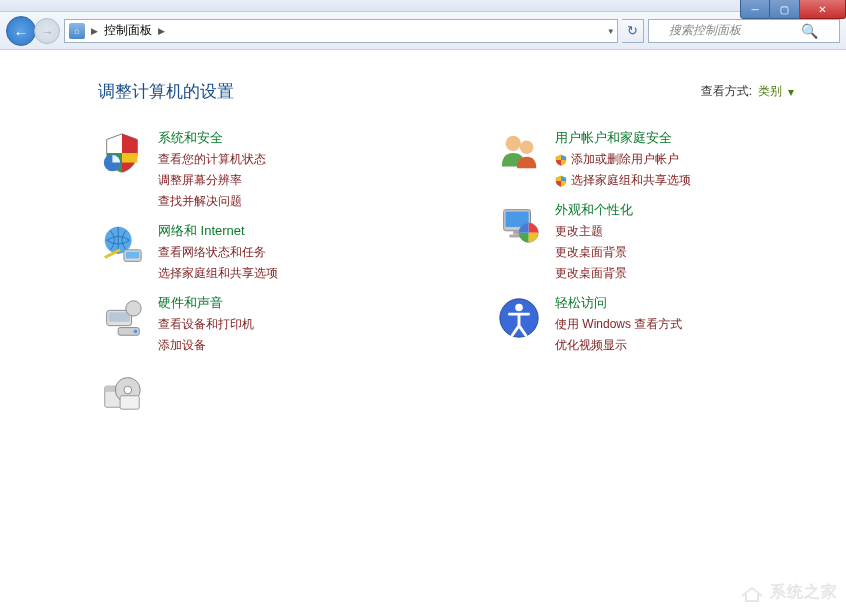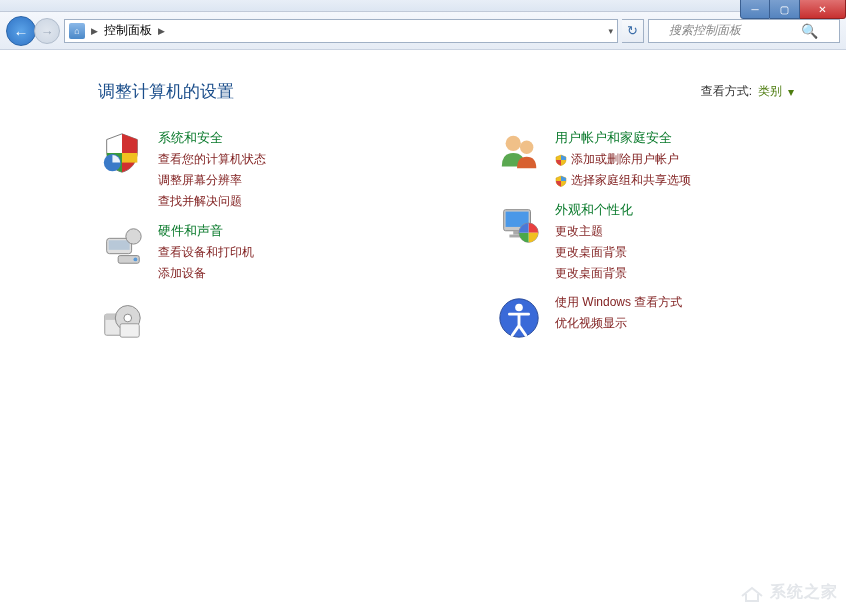--- a/index.html
+++ b/index.html
@@ -108,20 +108,40 @@
               <span>调整屏幕分辨率</span>
             </div>
             <div class="cat-link">
               <span>查找并解决问题</span>
             </div>
           </div>
         </div>
         <div class="cat">
           <div class="cat-icon">
             <svg viewBox="0 0 48 48">
+              <ellipse cx="20" cy="18" rx="14" ry="14" fill="#5aa8e8"></ellipse>
+              <path d="M8 18 Q20 10 32 18 M8 18 Q20 26 32 18 M20 4 V32 M12 8 Q20 18 12 28 M28 8 Q20 18 28 28" stroke="#2a72b8" stroke-width="1" fill="none"></path>
+              <rect x="26" y="28" width="18" height="12" rx="2" fill="#d8d8d8" stroke="#888"></rect>
+              <rect x="28" y="30" width="14" height="7" fill="#6ab8f0"></rect>
+              <path d="M6 36 L22 28" stroke="#e8c030" stroke-width="3"></path>
+            </svg>
+          </div>
+          <div class="cat-body">
+            <div class="cat-title">网络和 Internet</div>
+            <div class="cat-link">
+              <span>查看网络状态和任务</span>
+            </div>
+            <div class="cat-link">
+              <span>选择家庭组和共享选项</span>
+            </div>
+          </div>
+        </div>
+        <div class="cat">
+          <div class="cat-icon">
+            <svg viewBox="0 0 48 48">
               <rect x="8" y="16" width="26" height="16" rx="3" fill="#e0e0e0" stroke="#888"></rect>
               <rect x="10" y="18" width="22" height="10" fill="#b8c8d8"></rect>
               <circle cx="36" cy="14" r="8" fill="#d8d8d8" stroke="#888"></circle>
               <rect x="20" y="34" width="22" height="8" rx="2" fill="#d0d0d0" stroke="#888"></rect>
               <circle cx="38" cy="38" r="2" fill="#5a9ad8"></circle>
             </svg>
           </div>
           <div class="cat-body">
             <div class="cat-title">硬件和声音</div>
             <div class="cat-link">
@@ -208,20 +228,21 @@
         <div class="cat">
           <div class="cat-icon">
             <svg viewBox="0 0 48 48">
               <circle cx="24" cy="24" r="20" fill="#3a6ad8"></circle>
               <circle cx="24" cy="24" r="20" fill="none" stroke="#2a4a98" stroke-width="1"></circle>
               <circle cx="24" cy="13" r="4" fill="#fff"></circle>
               <path d="M14 20 L34 20 M24 20 V32 M24 32 L17 42 M24 32 L31 42" stroke="#fff" stroke-width="3" stroke-linecap="round"></path>
             </svg>
           </div>
           <div class="cat-body">
+            <div class="cat-title">轻松访问</div>
             <div class="cat-link">
               <span>使用 Windows 查看方式</span>
             </div>
             <div class="cat-link">
               <span>优化视频显示</span>
             </div>
           </div>
         </div>
       </div>
   </div>

